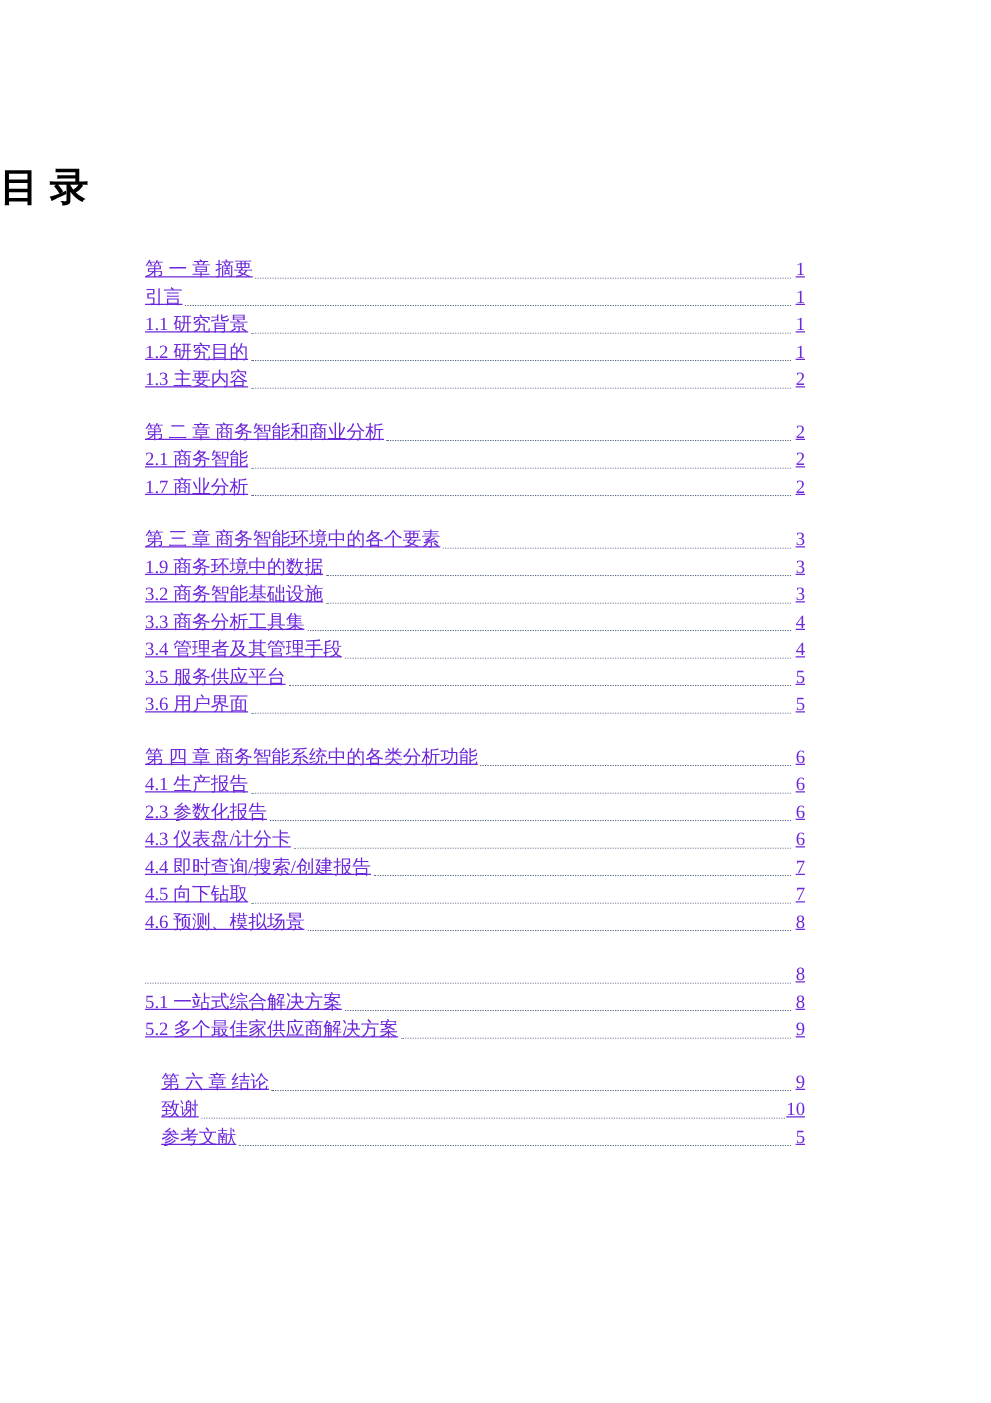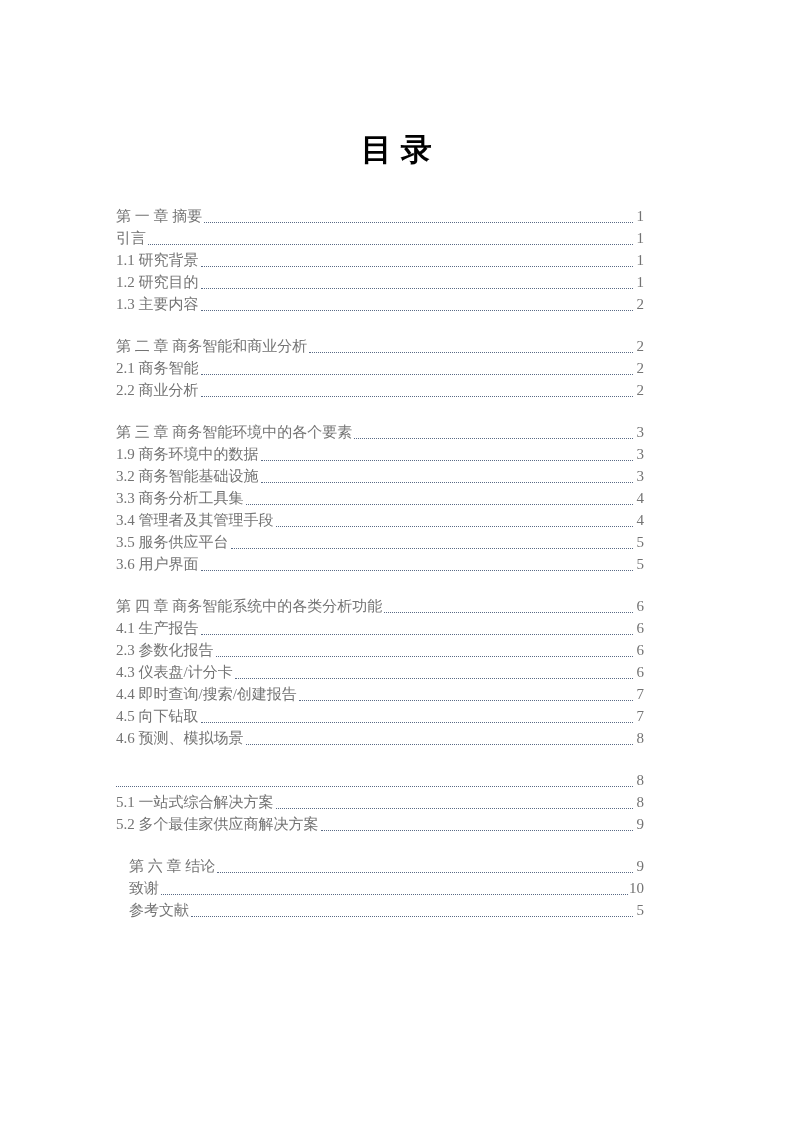--- a/index.html
+++ b/index.html
@@ -21,21 +21,20 @@
     width: 793px;
     height: 1122px;
     background: #ffffff;
     overflow: hidden;
   }
   .toc-title {
     position: absolute;
     left: 0;
     top: 132px;
     width: 793px;
-    text-align: center;
     font-size: 31px;
     font-weight: bold;
     color: #000000;
     letter-spacing: 0.5px;
     line-height: 1.15;
   }
   .toc-body {
     position: absolute;
     left: 116px;
     top: 205px;
@@ -48,22 +47,23 @@
     margin-bottom: 0;
     margin-left: 13px;
   }
   .toc-row {
     display: flex;
     align-items: baseline;
     width: 100%;
     height: 22px;
     line-height: 22px;
     font-size: 15px;
-    color: #737373;
+    color: #6d28d9;
     white-space: nowrap;
+    text-decoration: underline;
   }
   .toc-row .label {
     flex: 0 0 auto;
     padding-right: 2px;
   }
   .toc-row .leader {
     flex: 1 1 auto;
     position: relative;
     height: 1px;
     align-self: flex-end;
@@ -129,21 +129,21 @@
           <span class="label">第 二 章  商务智能和商业分析</span>
           <span class="leader"></span>
           <span class="pageno">2</span>
         </div>
         <div class="toc-row">
           <span class="label">2.1  商务智能</span>
           <span class="leader"></span>
           <span class="pageno">2</span>
         </div>
         <div class="toc-row">
-          <span class="label">2.2  商业分析</span>
+          <span class="label">1.7  商业分析</span>
           <span class="leader"></span>
           <span class="pageno">2</span>
         </div>
       </div>
       <div class="toc-group">
         <div class="toc-row chapter">
           <span class="label">第 三 章  商务智能环境中的各个要素</span>
           <span class="leader"></span>
           <span class="pageno">3</span>
         </div>

